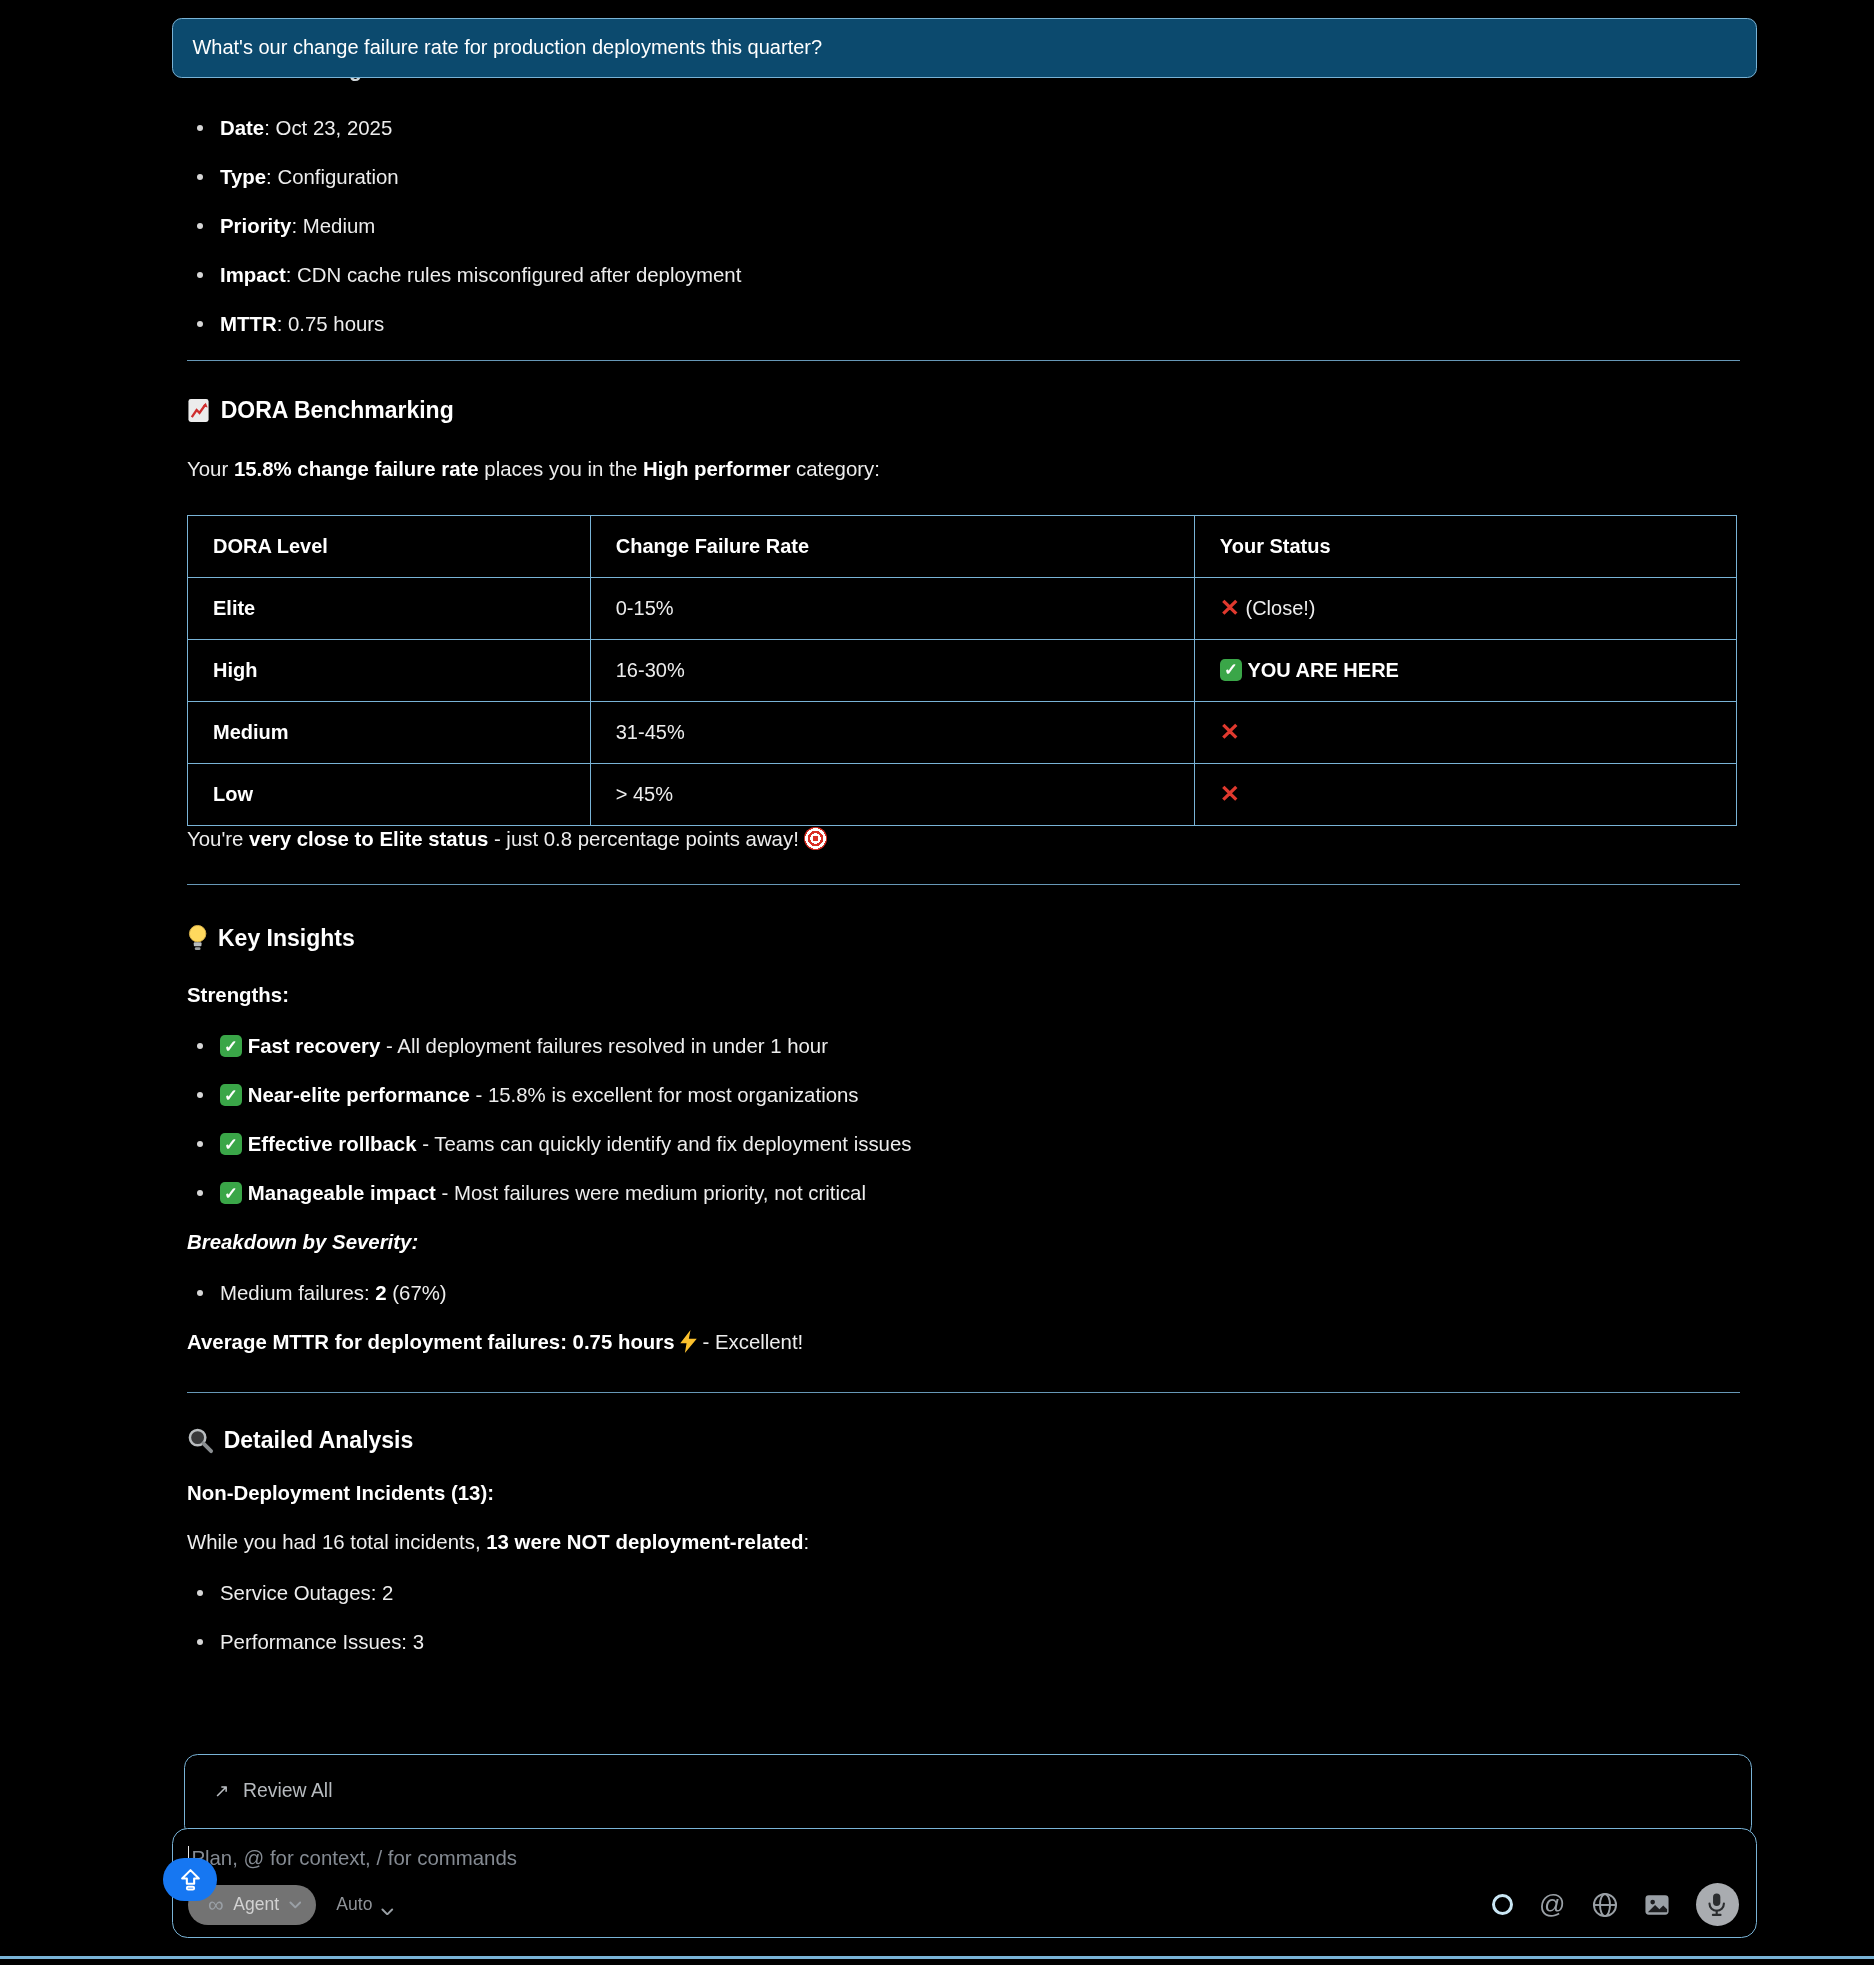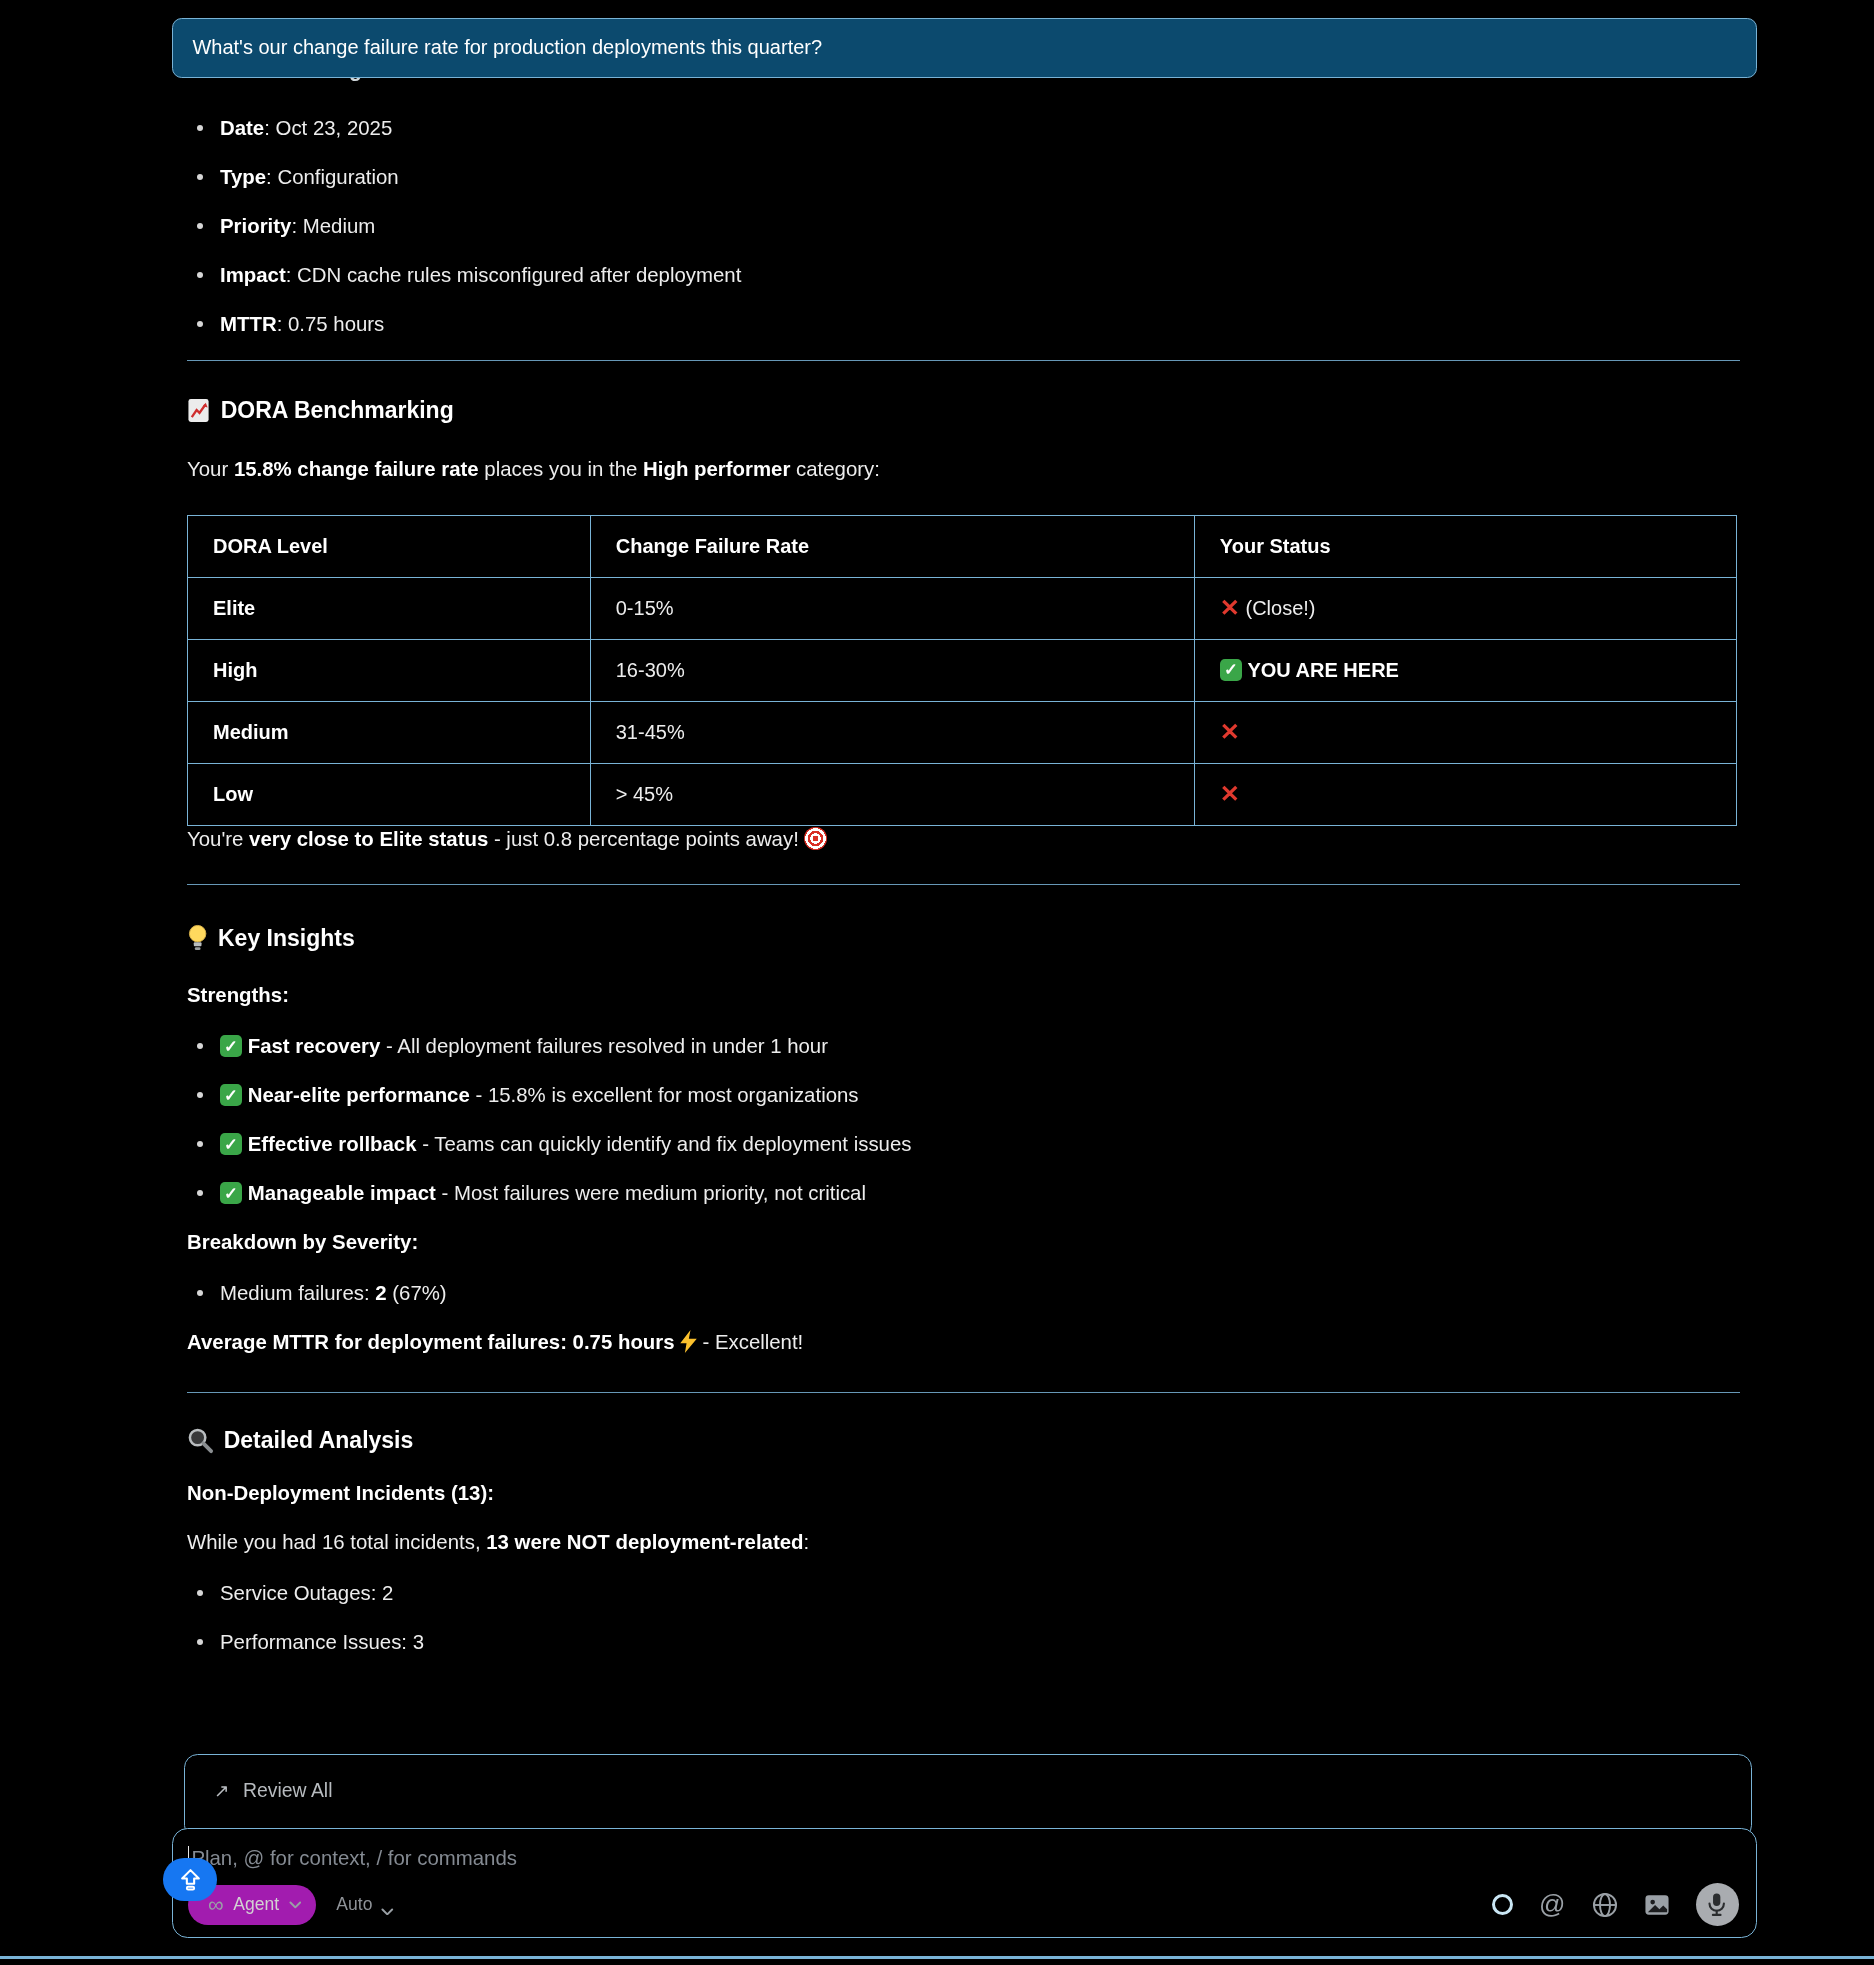--- a/index.html
+++ b/index.html
@@ -42,21 +42,21 @@
   th, td { border:1.9px solid #79b3d6; text-align:left; font-size:20px; padding:17.5px 25px; height:62px; }
   th { font-weight:700; color:#fff; }
   td { color:#ededed; }
   col.c1 { width:26%; } col.c2 { width:39%; } col.c3 { width:35%; }
   td.lvl { font-weight:700; color:#fff; }
 
   .note { }
   .label-line { font-weight:700; color:#fff; }
   .strengths-label { margin-top:29px; }
   .strengths { margin-top:25px; }
-  .breakdown-label { margin-top:16px; }
+  .breakdown-label { margin-top:16px;font-style:italic; }
   .breakdown { margin-top:25px; }
   .mttr { margin-top:3.9px; }
   .subtitle { margin-top:25px; }
   .body-line { margin-top:23px; }
   .items { margin-top:25px; }
 
   
   .emj { display:inline-block; vertical-align:-3.9px; }
   .emj-check { width:22px; height:22px; background:#3aa648; border-radius:4.9px; position:relative; }
   .emj-check::after { content:"✓"; position:absolute; inset:0; display:flex; align-items:center; justify-content:center; color:#fff; font-weight:700; font-size:16.5px; }
@@ -92,21 +92,21 @@
   .caret { width:1.9px; height:26px; background:#e8e8e8; margin-right:1.9px; }
   .placeholder { color:#848a92; font-size:20.4px; }
 
   .composer-controls {
     position:absolute; left:14.6px; right:17.5px; bottom:10.7px;
     display:flex; align-items:center; justify-content:space-between;
   }
   .ctrl-left { display:flex; align-items:center; }
   .pill {
     display:inline-flex; align-items:center; gap:9.7px;
-    height:40px; padding:0 14.6px 0 20.4px; border-radius:20.4px; background:#a21caf;
+    height:40px; padding:0 14.6px 0 20.4px; border-radius:20.4px; background:#737373;
     cursor:pointer;
   }
   .inf { color:#9aa0a6; font-size:22px; line-height:1; }
   .inf::after { content:"∞"; }
   .pill-label { color:#d2d2d2; font-size:17.5px; }
   .model { display:inline-flex; align-items:flex-end; gap:8.7px; margin-left:20.4px; cursor:pointer; }
   .model-label { color:#8f9398; font-size:17.5px; }
   .chev { stroke:#9aa0a6; fill:none; stroke-width:2; stroke-linecap:round; stroke-linejoin:round; }
 
   .ctrl-right { display:flex; align-items:center; gap:26px; }

